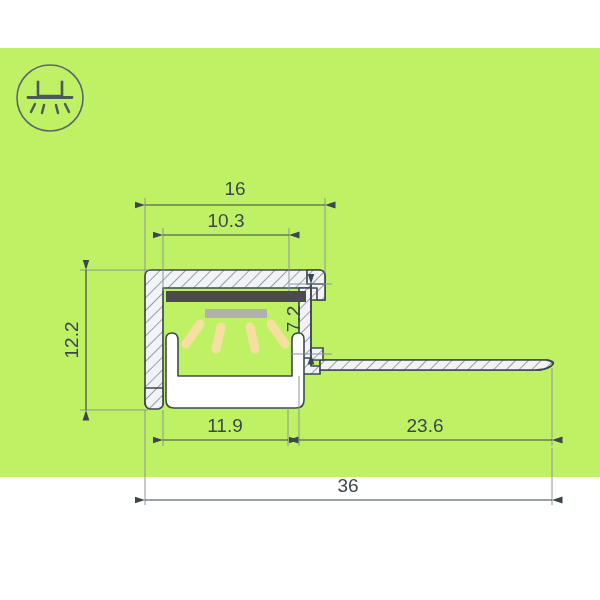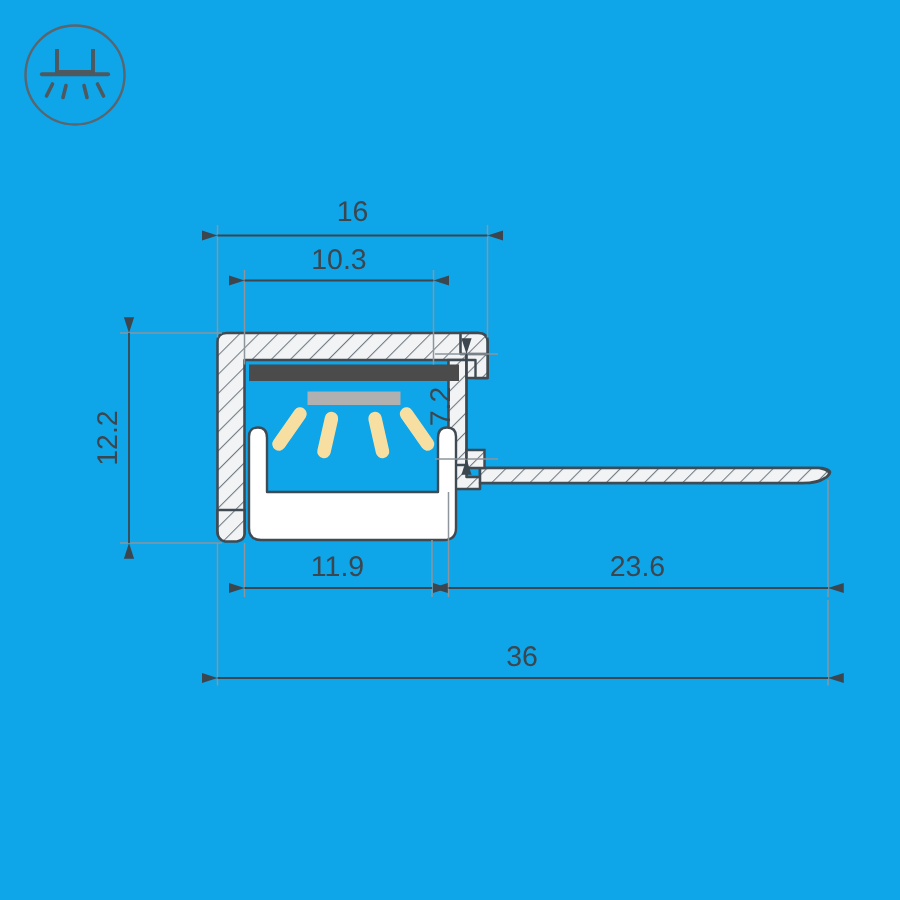--- a/index.html
+++ b/index.html
@@ -10,22 +10,23 @@
   body {
     width: 600px;
     height: 600px;
     font-family: "Liberation Sans", sans-serif;
     overflow: hidden;
     position: relative;
   }
   #stage {
     position: relative;
     width: 600px;
-    height: 600px;
-    background: #0ea5e9;
+    height: 429px;
+    background: #bef264;
+    margin-top: 48px;
   }
   svg.drawing {
     position: absolute;
     left: 0;
     top: 0;
     width: 600px;
     height: 600px;
     display: block;
   }
   .dim-text {

